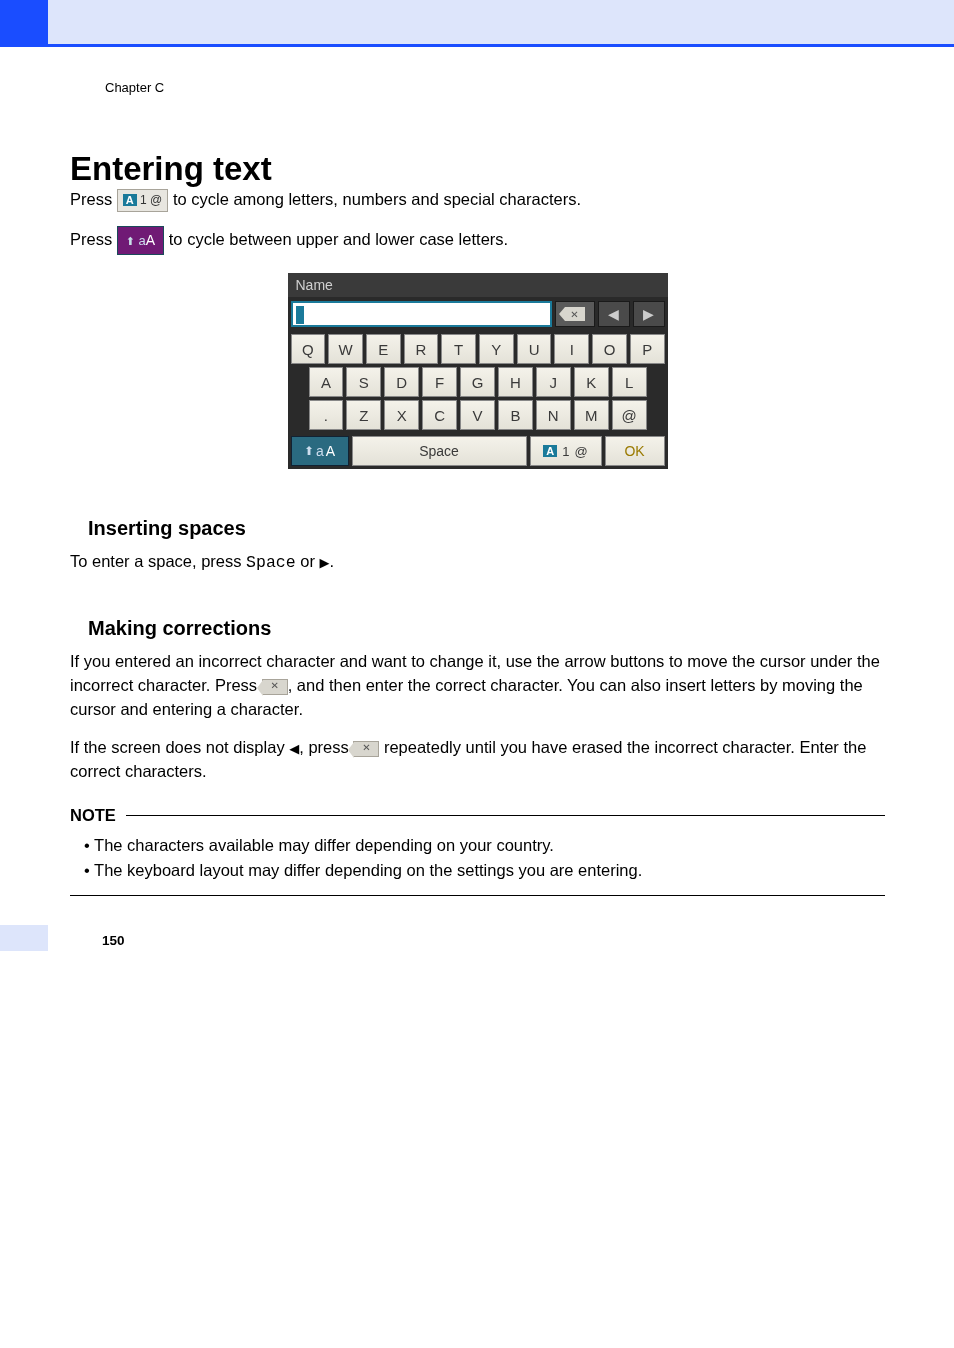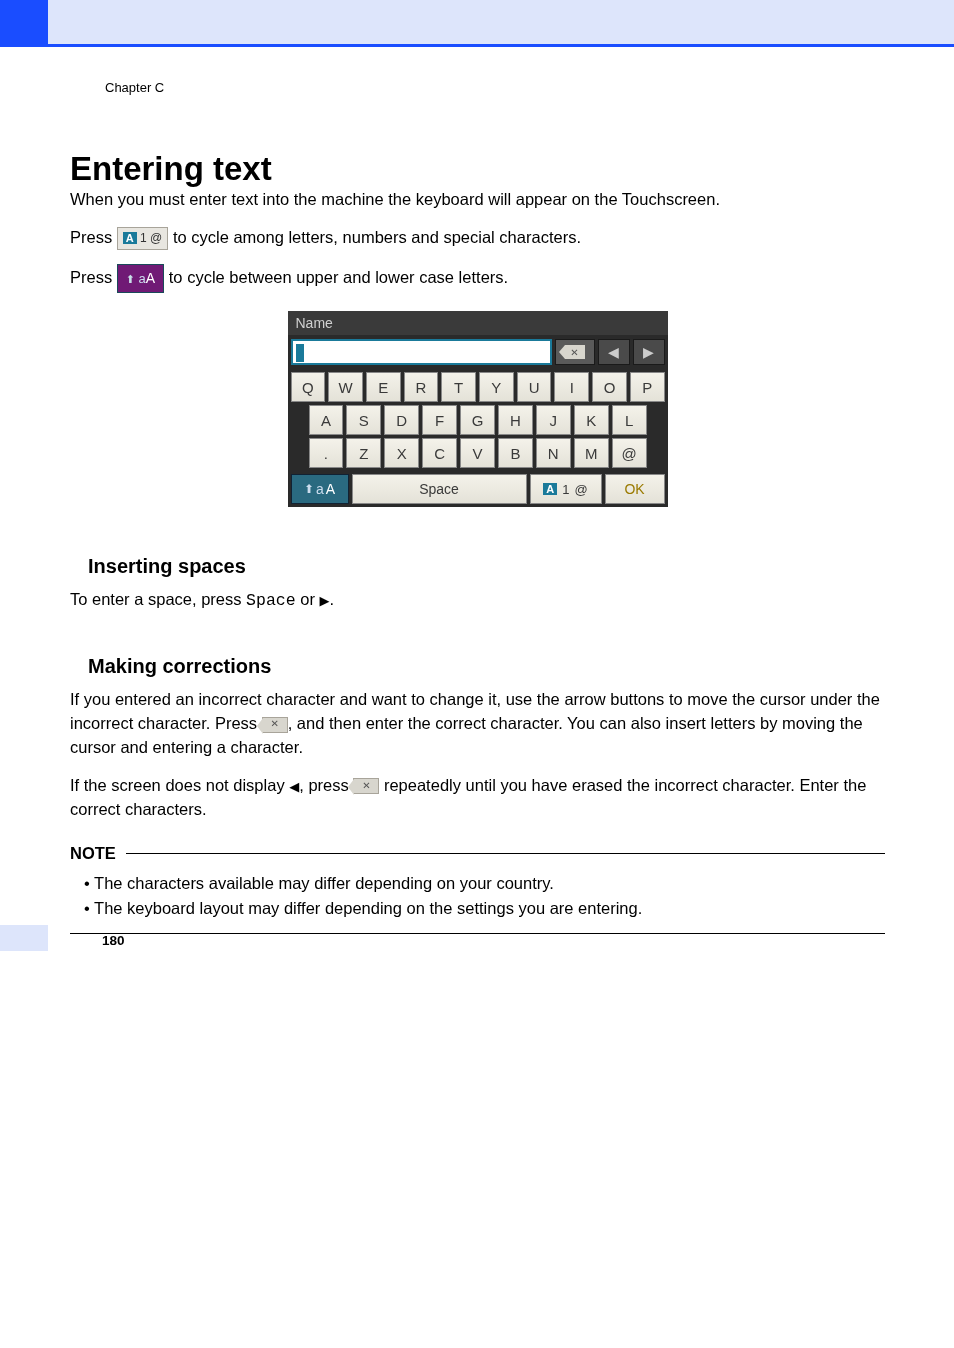--- a/index.html
+++ b/index.html
@@ -76,21 +76,20 @@
   <div class="header-band"></div>
   <div class="header-rule"></div>
   <div class="left-strip">
     <div class="top"></div>
   </div>
 
   <div class="content">
     <div class="chapter">Chapter C</div>
     <h1 class="title">Entering text</h1>
 
-    <p class="body">When you must enter text into the machine the keyboard will appear on the Touchscreen.</p>
 
     <p class="body">
       <span>Press </span>
       <span class="inline-chip chip-mode">
         <span class="A">A</span>
         <span class="one">1</span>
         <span class="at">@</span>
       </span>
       <span> to cycle among letters, numbers and special characters.</span>
     </p>
@@ -197,14 +196,14 @@
       </div>
       <ul class="note-list">
         <li>The characters available may differ depending on your country.</li>
         <li>The keyboard layout may differ depending on the settings you are entering.</li>
       </ul>
       <div class="note-end"></div>
     </div>
   </div>
 
   <div class="pgnum-tab"></div>
-  <div class="pgnum">180</div>
+  <div class="pgnum">150</div>
 </div>
 
 </body></html>

